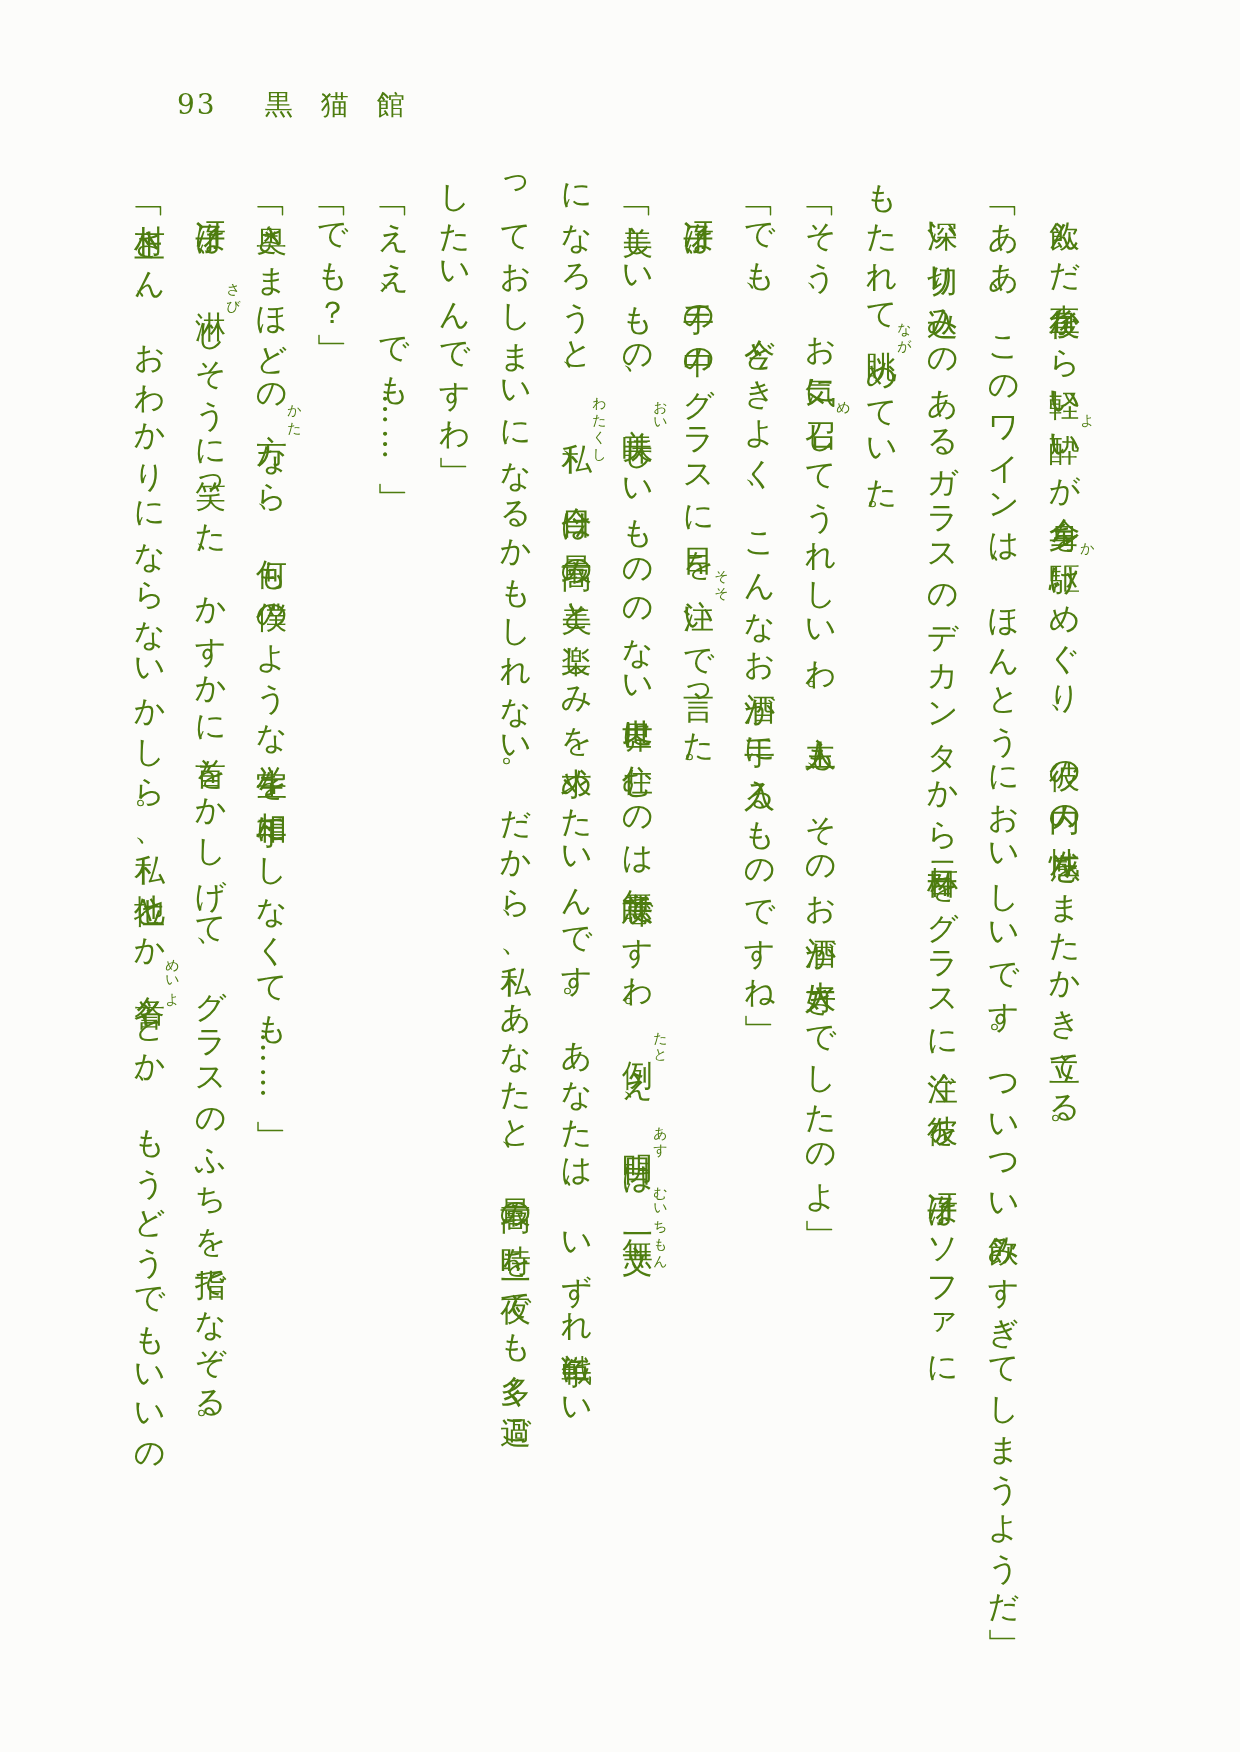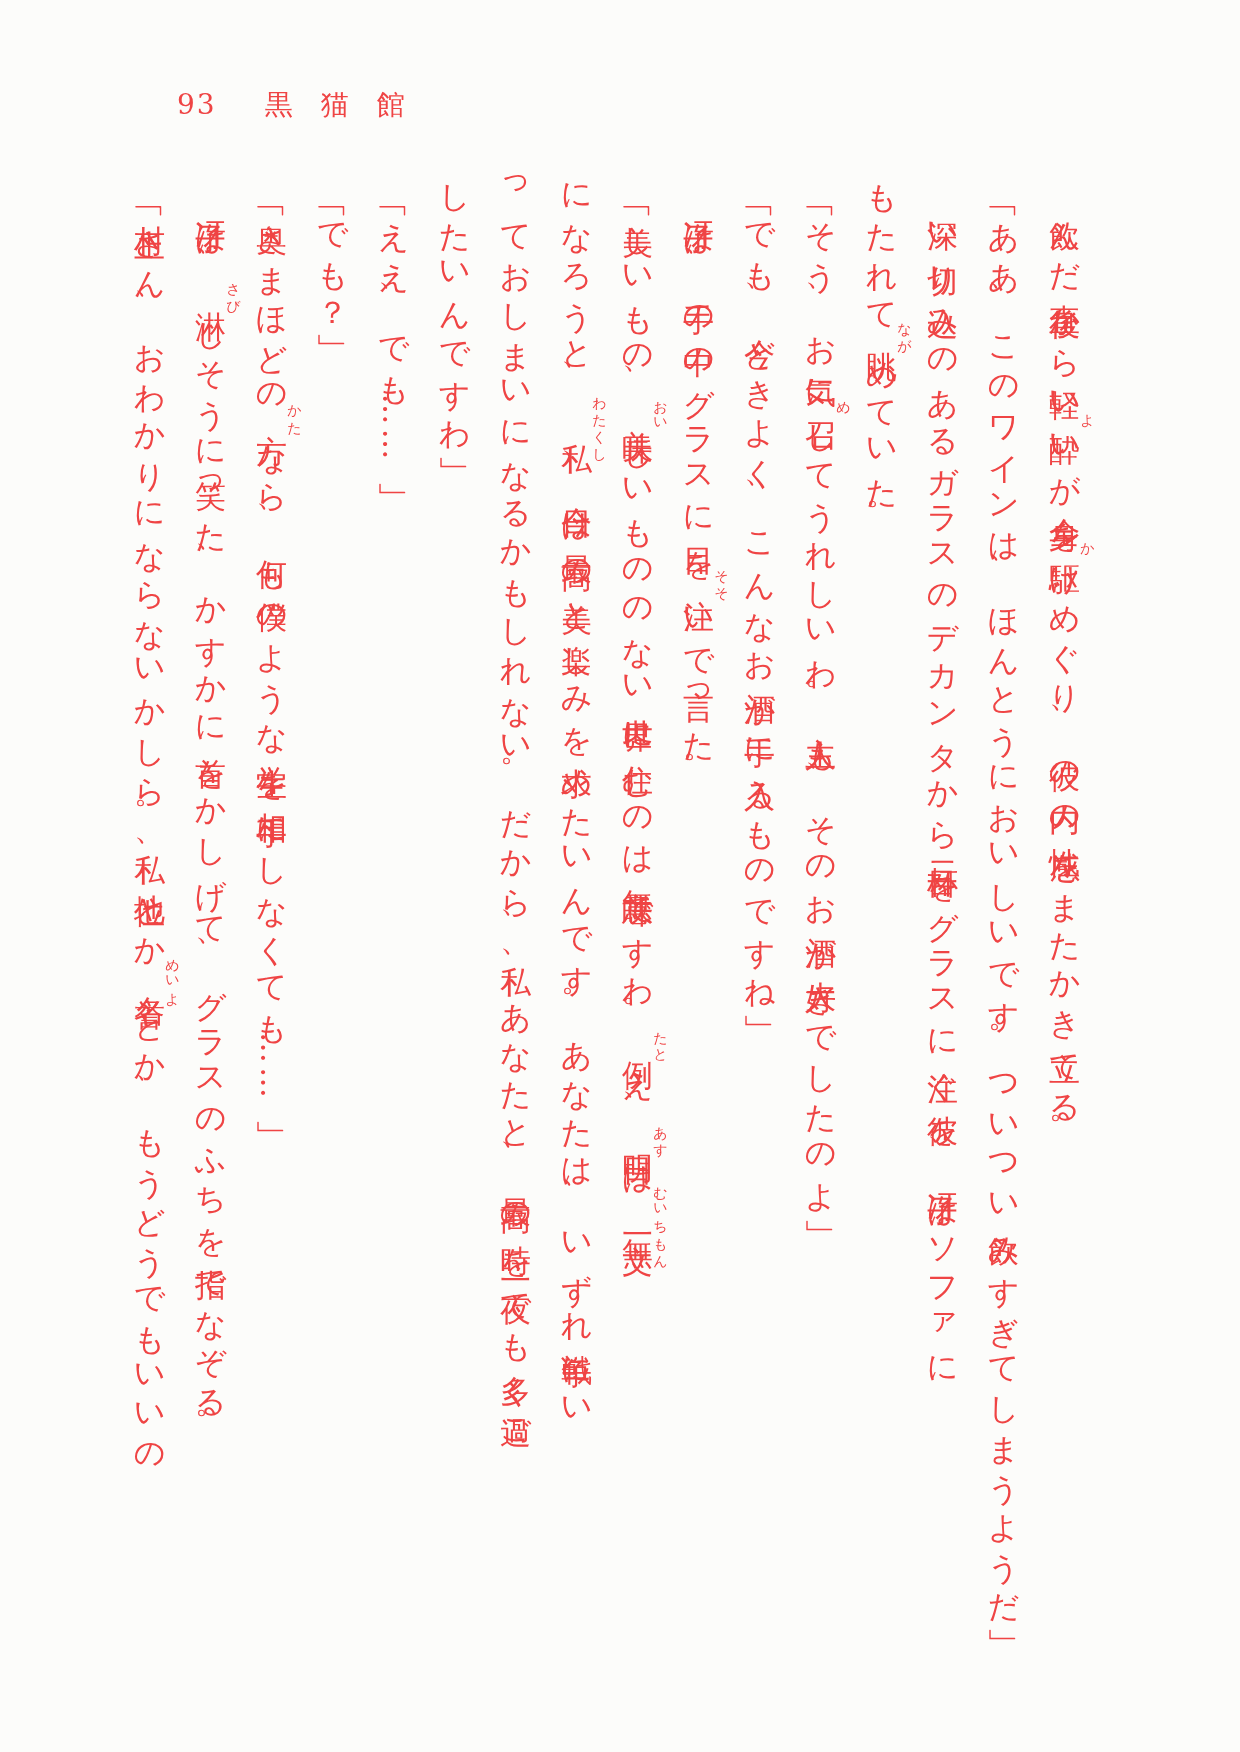--- a/index.html
+++ b/index.html
@@ -6,21 +6,21 @@
     margin: 0;
     padding: 0;
     background: #e8e8e6;
   }
   .page {
     position: relative;
     width: 1240px;
     height: 1752px;
     margin: 0 auto;
     background: #fcfcfa;
-    color: #ef4444;
+    color: #4d7c0f;
     font-family: "DejaVu Serif", "Liberation Serif", serif;
     overflow: hidden;
   }
   
   .running-head {
     position: absolute;
     top: 88px;
     left: 177px;
     font-size: 28px;
     line-height: 1.2;

